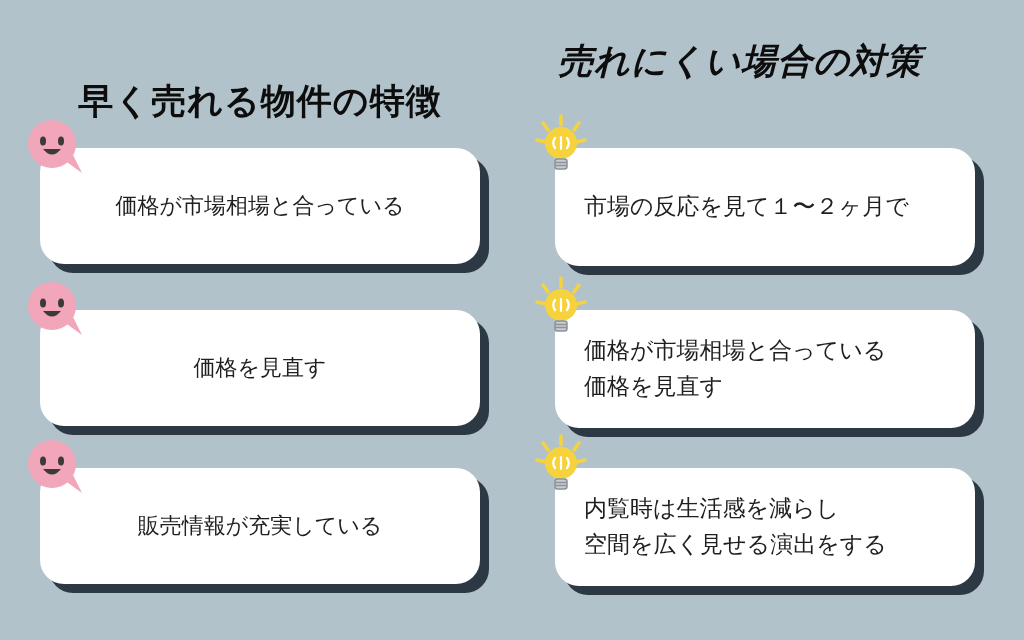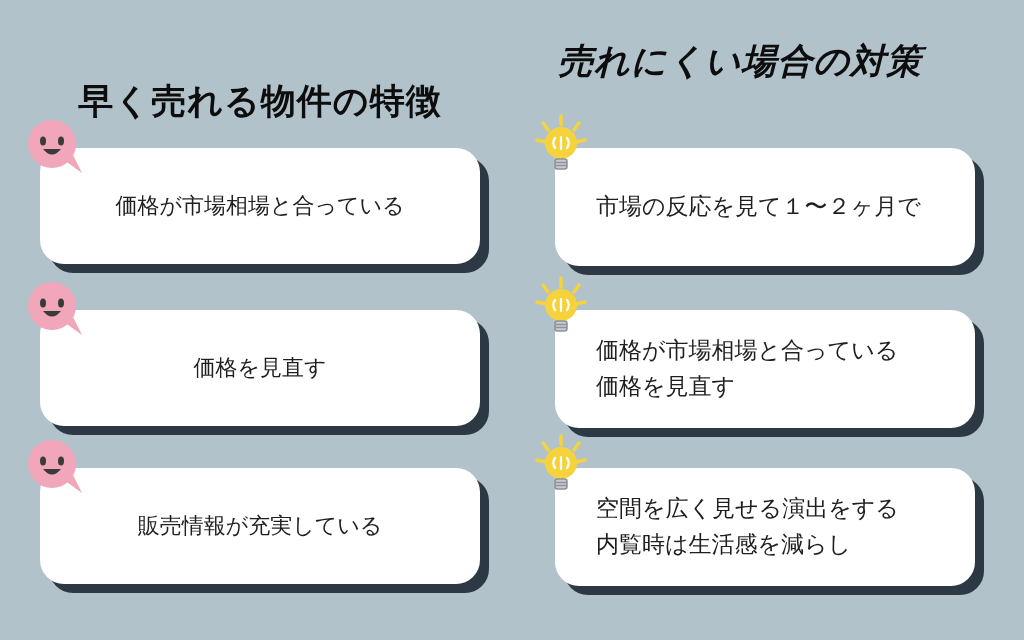--- a/index.html
+++ b/index.html
@@ -40,21 +40,21 @@
     left: 40px;
     width: 440px;
     height: 116px;
     justify-content: center;
   }
   .card-right {
     left: 555px;
     width: 420px;
     height: 118px;
     justify-content: flex-start;
-    padding-left: 41px;
+    padding-left: 29px;
   }
 
   .card-text {
     font-size: 22px;
     color: #1f1f1f;
     text-align: center;
   }
   .card-lines {
     font-size: 23px;
     color: #1f1f1f;
@@ -105,22 +105,22 @@
 
   <div class="card card-right row2">
     <div class="card-lines">
       <div>価格が市場相場と合っている</div>
       <div>価格を見直す</div>
     </div>
   </div>
 
   <div class="card card-right row3">
     <div class="card-lines">
+      <div>内覧時は生活感を減らし</div>
       <div>空間を広く見せる演出をする</div>
-      <div>内覧時は生活感を減らし</div>
     </div>
   </div>
 
   <div class="icon smiley-1">
     <svg width="58" height="58" viewBox="0 0 58 58">
       <polygon points="38,42 56,55 45,33" fill="#f1a6ba"></polygon>
       <circle cx="26" cy="26" r="24" fill="#f1a6ba"></circle>
       <ellipse cx="17" cy="23" rx="3" ry="4.6" fill="#3a3a3a"></ellipse>
       <ellipse cx="35" cy="23" rx="3" ry="4.6" fill="#3a3a3a"></ellipse>
       <path d="M17 31 Q26 42 35 31 Z" fill="#3a3a3a"></path>

